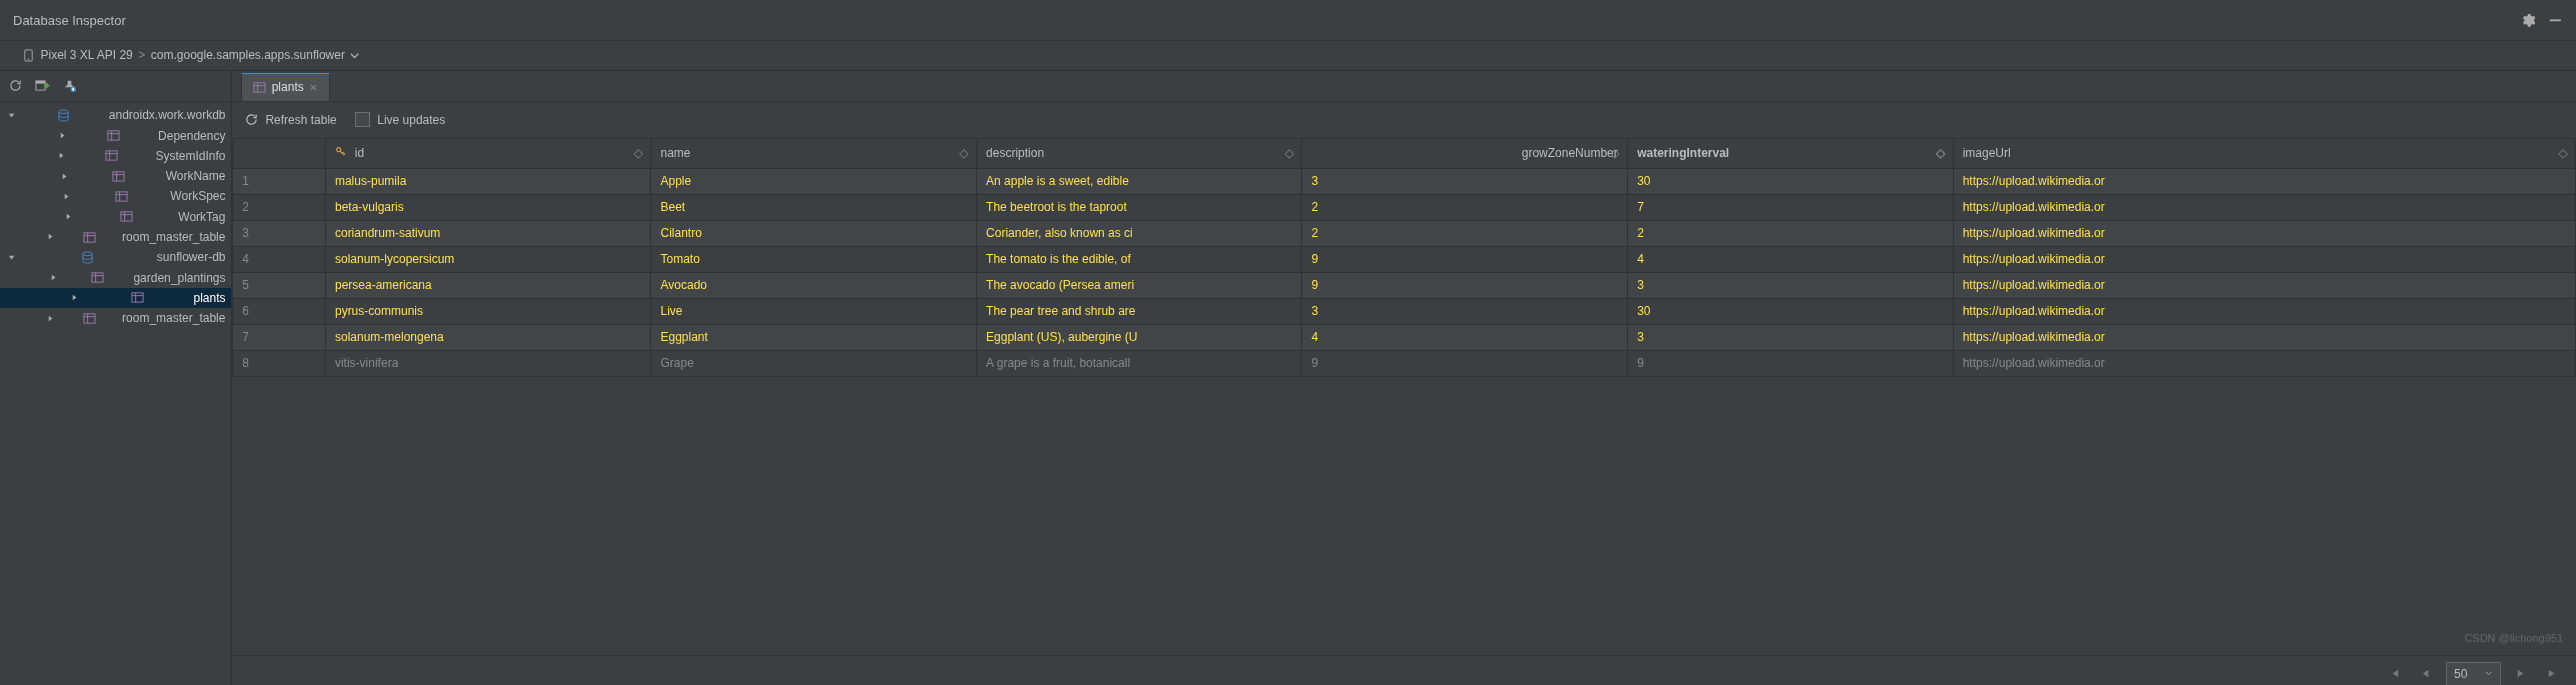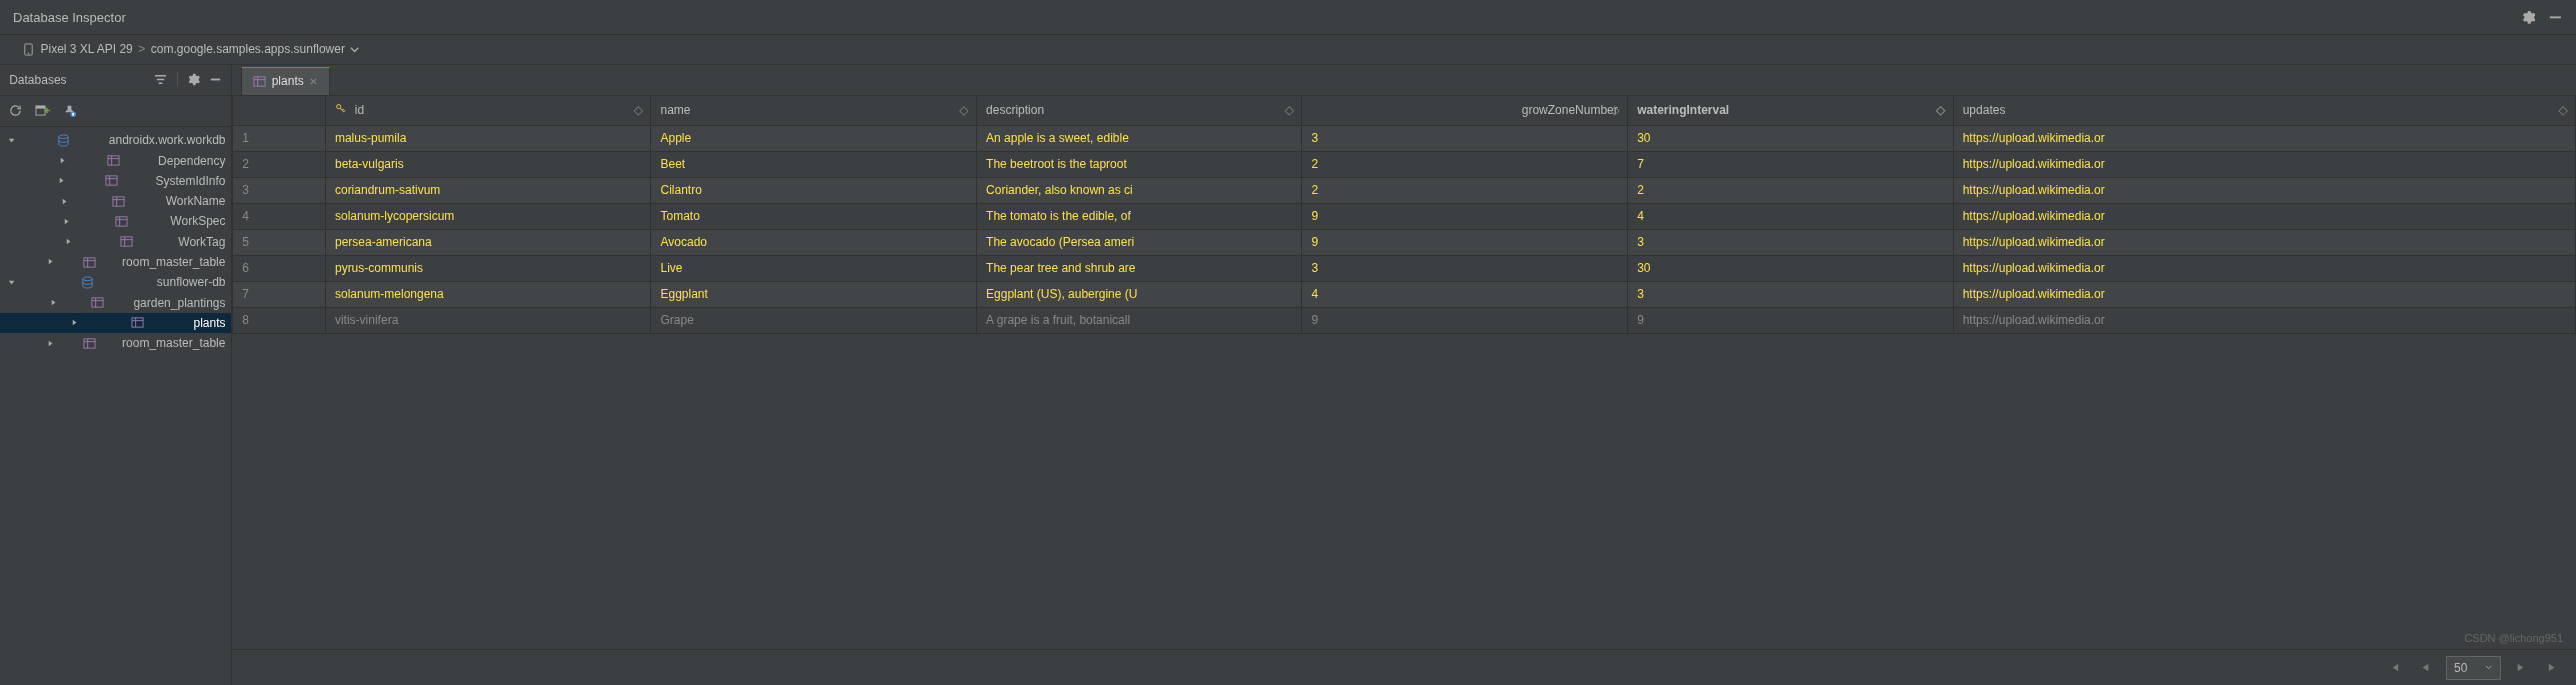--- a/index.html
+++ b/index.html
@@ -1,17 +1,17 @@
 <!DOCTYPE html>
 <html style="font-size:14.7px"><head>
 <meta charset="utf-8">
 <style>
 * { margin:0; padding:0; box-sizing:border-box; font-family:-apple-system,BlinkMacSystemFont,"Segoe UI",sans-serif; }
 body { background:#3c3f41; color:#bbbbbb; font-size:12px; overflow:hidden; width:2576px; height:685px; }
-.header { height:35px; display:flex; align-items:center; padding:0 13px; background:#3c3f41; border-bottom:0.9px solid #323232; justify-content:space-between; }
+.header { height:41px; display:flex; align-items:center; padding:0 13px; background:#3c3f41; border-bottom:0.9px solid #323232; justify-content:space-between; }
 .header-title { color:#bbbbbb; font-size:13px; }
 .header-right { display:flex; gap:13px; align-items:center; }
 .breadcrumb-bar { height:29.5px; display:flex; align-items:center; padding:0 22px; background:#3c3f41; border-bottom:0.9px solid #323232; gap:5.5px; }
 .bc-sep { color:#888; }
 .bc-link { color:#bbb; }
 .main { display:flex; height:621px; }
 .sidebar { width:232px; background:#3c3f41; border-right:0.9px solid #323232; display:flex; flex-direction:column; }
 .sidebar-header { height:31px; display:flex; align-items:center; justify-content:space-between; padding:0 9.2px; border-bottom:0.9px solid #323232; }
 .sidebar-header-left { font-size:12px; color:#bbb; }
 .sidebar-header-right { display:flex; gap:9.2px; align-items:center; }
@@ -87,41 +87,20 @@
   <span class="bc-link">com.google.samples.apps.sunflower</span>
   <span>
     <svg width="9.2" height="9.2" viewBox="0 0 10 10">
         <path d="M1 3l4 4 4-4" stroke="#aaa" fill="none" stroke-width="1.5"></path>
       </svg>
   </span>
 </div>
 
 <div class="main">
   <div class="sidebar">
-    <div class="sidebar-header">
-      <div class="sidebar-header-left">Databases</div>
-      <div class="sidebar-header-right">
-        <span class="icon-btn">
-          <svg width="13" height="13" viewBox="0 0 14 14">
-              <path d="M1 3h12M3 7h8M5 11h4" stroke="#aaa" stroke-width="1.5"></path>
-            </svg>
-        </span>
-        <span style="width:0.9px;height:14.7px;background:#555;"></span>
-        <span class="icon-btn">
-          <svg width="13" height="13" viewBox="0 0 16 16">
-              <path fill="#aaa" d="M8 10.5A2.5 2.5 0 1 0 8 5.5a2.5 2.5 0 0 0 0 5zm6.4-2.5c0-.4 0-.7-.1-1l1.6-1.2-1.5-2.6-1.9.7c-.5-.4-1.1-.7-1.7-.9L10.5 1h-3l-.3 2c-.6.2-1.2.5-1.7.9l-1.9-.7L2.1 5.8 3.7 7c-.1.3-.1.6-.1 1s0 .7.1 1L2.1 10.2l1.5 2.6 1.9-.7c.5.4 1.1.7 1.7.9l.3 2h3l.3-2c.6-.2 1.2-.5 1.7-.9l1.9.7 1.5-2.6L14.3 9c.1-.3.1-.6.1-1z"></path>
-            </svg>
-        </span>
-        <span class="icon-btn">
-          <svg width="13" height="13" viewBox="0 0 14 14">
-              <rect x="2" y="6" width="10" height="2" fill="#aaa"></rect>
-            </svg>
-        </span>
-      </div>
-    </div>
     <div class="sidebar-toolbar">
       <span class="icon-btn">
         <svg width="13" height="13" viewBox="0 0 14 14">
             <path d="M12 7a5 5 0 1 1-1.5-3.5M12 2v3h-3" fill="none" stroke="#aaa" stroke-width="1.3"></path>
           </svg>
       </span>
       <span class="icon-btn">
         <svg width="14.7" height="13" viewBox="0 0 16 14">
             <rect x="1" y="2" width="10" height="10" fill="none" stroke="#aaa"></rect>
             <rect x="1" y="2" width="10" height="3" fill="#aaa"></rect>
@@ -319,20 +298,32 @@
       <div class="tab">
         <span>
           <svg width="13" height="13" viewBox="0 0 14 14">
               <rect x="1" y="2" width="12" height="10" fill="none" stroke="#9e7bb0"></rect>
               <line x1="1" y1="5" x2="13" y2="5" stroke="#9e7bb0"></line>
               <line x1="5" y1="2" x2="5" y2="12" stroke="#9e7bb0"></line>
             </svg>
         </span>
         <span>plants</span>
         <span class="tab-close">✕</span>
+      </div>
+    </div>
+    <div class="refresh-row">
+      <div class="refresh-btn">
+        <svg width="13" height="13" viewBox="0 0 14 14">
+            <path d="M12 7a5 5 0 1 1-1.5-3.5M12 2v3h-3" fill="none" stroke="#bbb" stroke-width="1.3"></path>
+          </svg>
+        <span>Refresh table</span>
+      </div>
+      <div class="live-label">
+        <span class="checkbox"></span>
+        <span>Live updates</span>
       </div>
     </div>
     <div class="table-wrap">
       <table>
         <thead>
           <tr>
             <th class="col-row"></th>
             <th class="col-id">
               <span class="key-icon">
                 <svg width="11" height="11" viewBox="0 0 12 12" style="display:inline">
@@ -340,21 +331,21 @@
                     <path d="M5.5 5.5L10 10M8 8l1.5-1.5M9.5 9.5L11 8" stroke="#d0a34c" stroke-width="1.2"></path>
                   </svg>
               </span>
               <span>id</span>
               <span class="sort-icon">◇</span>
             </th>
             <th class="col-name"><span>name</span><span class="sort-icon">◇</span></th>
             <th class="col-desc"><span>description</span><span class="sort-icon">◇</span></th>
             <th class="col-gzn"><span>growZoneNumber</span><span class="sort-icon">◇</span></th>
             <th class="col-wi"><span>wateringInterval</span><span class="sort-icon">◇</span></th>
-            <th class="col-url"><span>updates</span><span class="sort-icon">◇</span></th>
+            <th class="col-url"><span>imageUrl</span><span class="sort-icon">◇</span></th>
           </tr>
         </thead>
         <tbody id="tbody">
             <tr>
               <td class="rownum">1</td>
               <td>malus-pumila</td>
               <td>Apple</td>
               <td>An apple is a sweet, edible</td>
               <td>3</td>
               <td>30</td>

